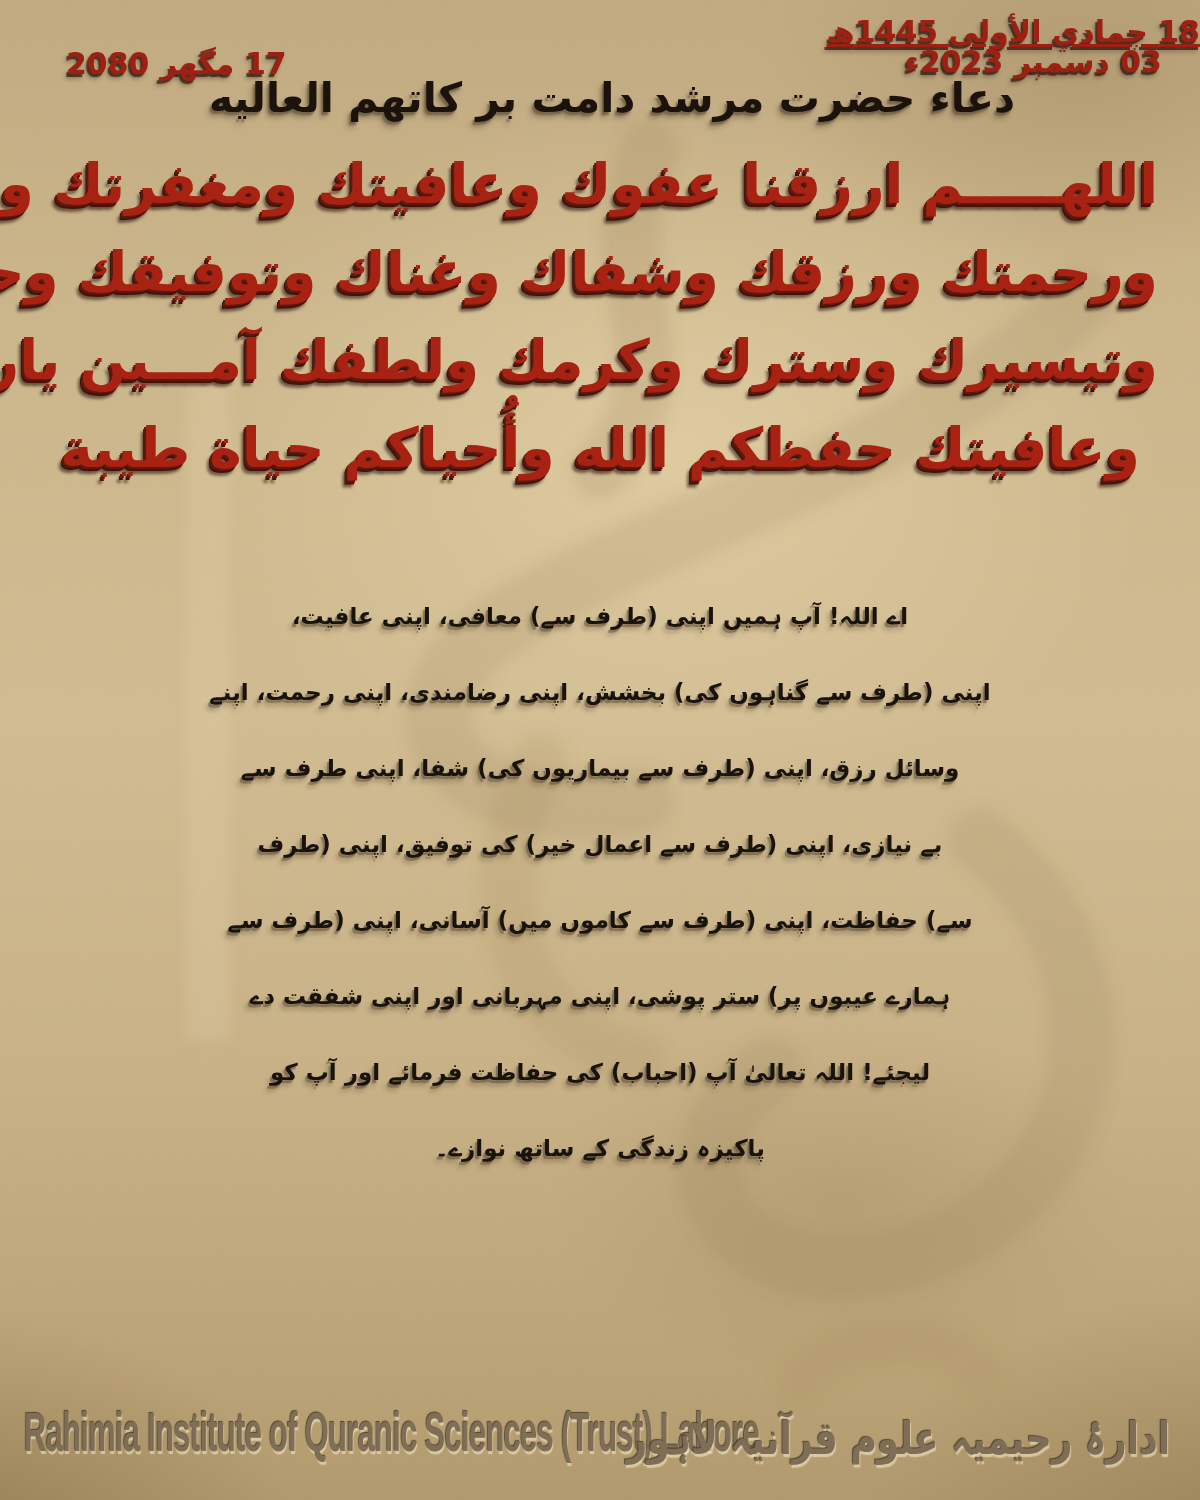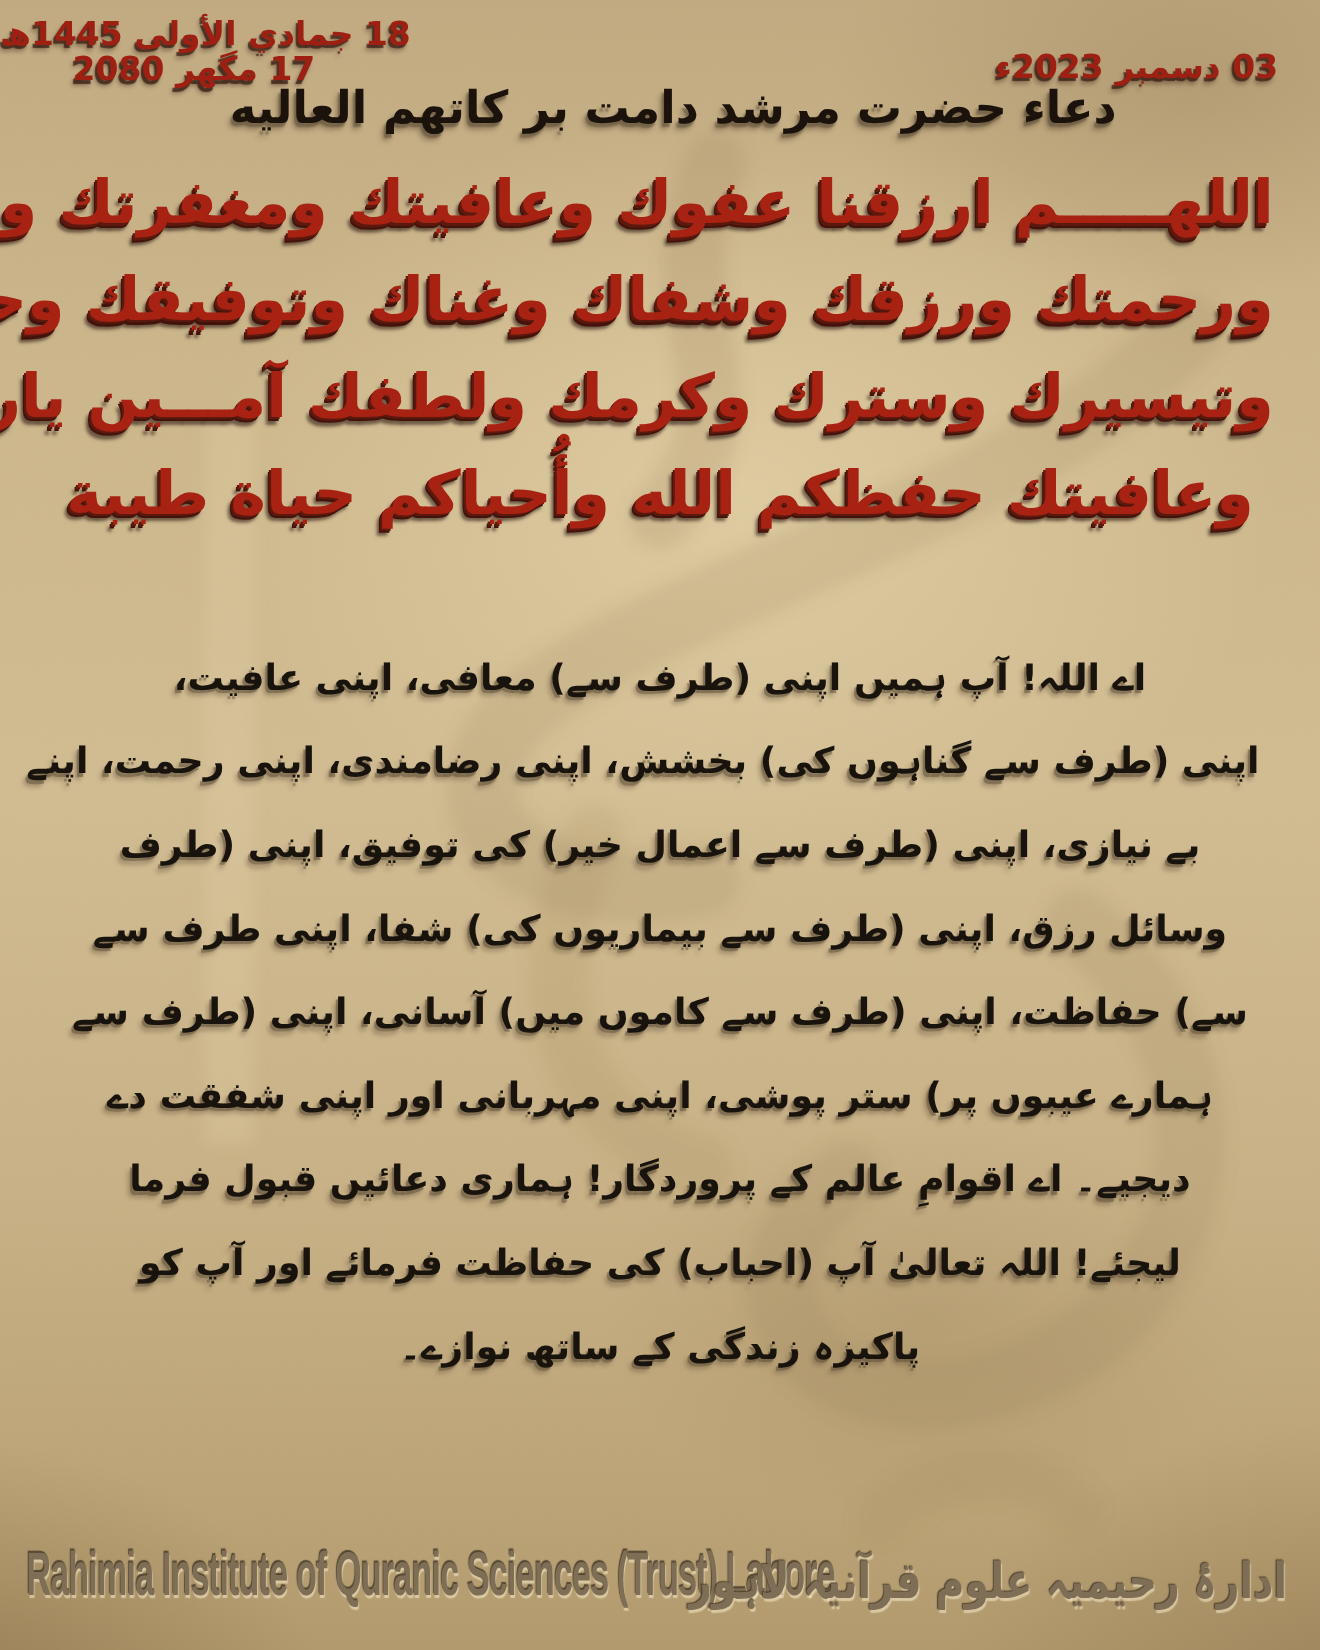--- a/index.html
+++ b/index.html
@@ -24,21 +24,21 @@
   
   .red-date {
     position: absolute;
     direction: rtl;
     color: #9e1d10;
     font-size: 30px;
     font-weight: bold;
     white-space: nowrap;
     text-shadow: -2px 3px 1px rgba(46,18,10,0.75), -3px 5px 4px rgba(40,20,10,0.35);
   }
-  .hijri { top: 14px; left: 0; width: 100%; text-align: left; }
+  .hijri { top: 14px; left: 0; width: 100%; text-align: right; text-decoration: underline; }
   .greg  { top: 44px; right: 38px; text-align: right; }
   .bikrami { top: 46px; left: 66px; }
 
   .title {
     position: absolute;
     top: 74px; left: 0; width: 100%;
     direction: rtl;
     text-align: center;
     font-size: 41px;
     font-weight: bold;
@@ -67,21 +67,21 @@
   }
 
   
   .urdu-block {
     position: absolute;
     top: 578px; left: 55px; right: 55px;
     direction: rtl;
     text-align: center;
   }
   .urdu-line {
-    font-size: 33px;
+    font-size: 23px;
     line-height: 76px;
     font-weight: bold;
     color: #15100a;
     white-space: nowrap;
     text-shadow: -2px 3px 1px rgba(96,80,56,0.6), -4px 6px 4px rgba(86,70,48,0.35);
   }
 
   
   .footer-en {
     position: absolute;
@@ -142,25 +142,24 @@
   <div class="dua-block">
     <div class="dua-line">اللهـــــم ارزقنا عفوك وعافيتك ومغفرتك ورضاك</div>
     <div class="dua-line">ورحمتك ورزقك وشفاك وغناك وتوفيقك وحفظك</div>
     <div class="dua-line">وتيسيرك وسترك وكرمك ولطفك آمـــين يارب</div>
     <div class="dua-line">وعافيتك حفظكم الله وأُحياكم حياة طيبة</div>
   </div>
 
   <div class="urdu-block">
     <div class="urdu-line">اے اللہ! آپ ہمیں اپنی (طرف سے) معافی، اپنی عافیت،</div>
     <div class="urdu-line">اپنی (طرف سے گناہوں کی) بخشش، اپنی رضامندی، اپنی رحمت، اپنے</div>
+    <div class="urdu-line">وسائل رزق، اپنی (طرف سے بیماریوں کی) شفا، اپنی طرف سے</div>
     <div class="urdu-line">بے نیازی، اپنی (طرف سے اعمال خیر) کی توفیق، اپنی (طرف</div>
-    <div class="urdu-line">وسائل رزق، اپنی (طرف سے بیماریوں کی) شفا، اپنی طرف سے</div>
     <div class="urdu-line">سے) حفاظت، اپنی (طرف سے کاموں میں) آسانی، اپنی (طرف سے</div>
     <div class="urdu-line">ہمارے عیبوں پر) ستر پوشی، اپنی مہربانی اور اپنی شفقت دے</div>
-    <div class="urdu-line">دیجیے۔ اے اقوامِ عالم کے پروردگار! ہماری دعائیں قبول فرما</div>
     <div class="urdu-line">لیجئے! اللہ تعالیٰ آپ (احباب) کی حفاظت فرمائے اور آپ کو</div>
     <div class="urdu-line">پاکیزہ زندگی کے ساتھ نوازے۔</div>
   </div>
 
   <div class="footer-en">Rahimia Institute of Quranic Sciences (Trust) Lahore</div>
   <div class="footer-logo">ادارۂ رحیمیہ علوم قرآنیہ لاہور</div>
 
   <svg class="grain" width="1200" height="1500">
     <filter id="grain">
       <feTurbulence type="fractalNoise" baseFrequency="0.8" numOctaves="2" stitchTiles="stitch"></feTurbulence>

